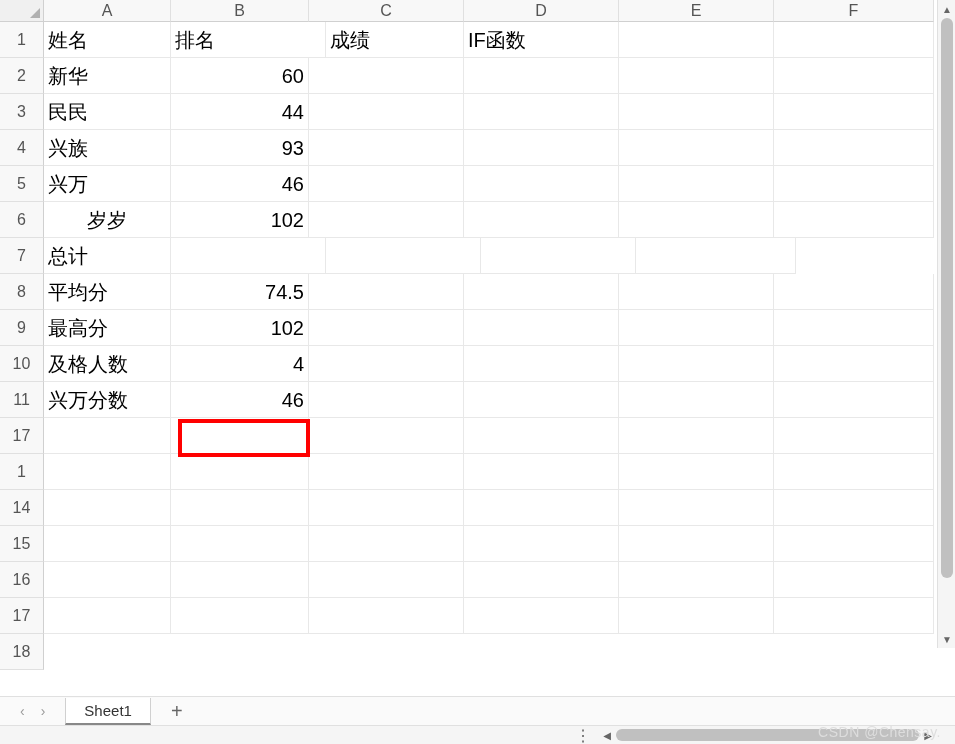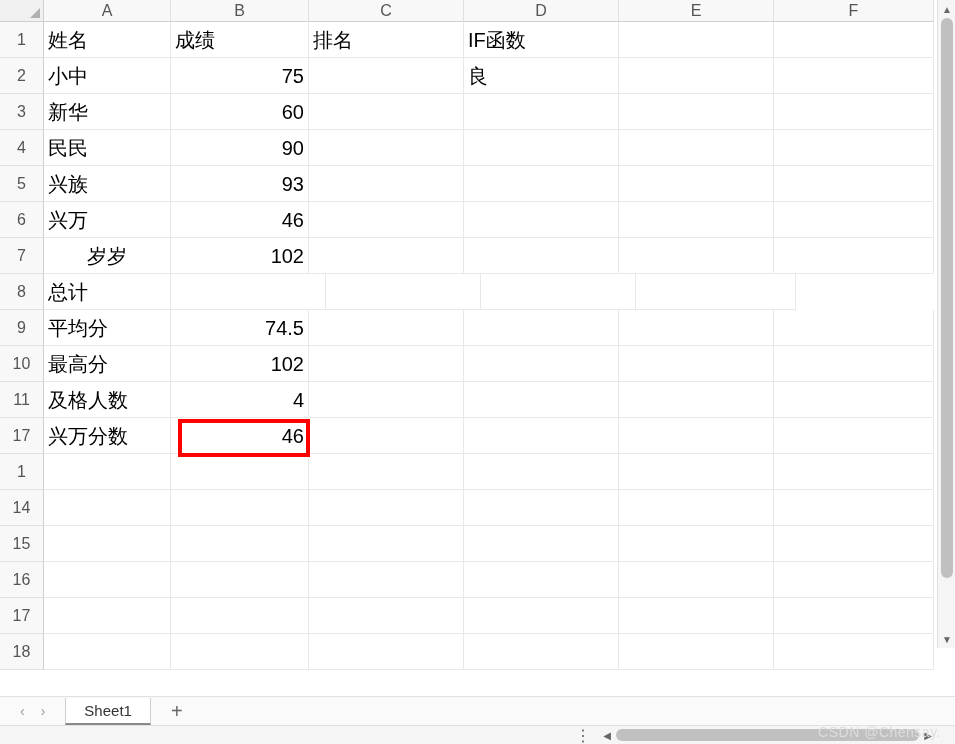--- a/index.html
+++ b/index.html
@@ -246,45 +246,37 @@
             <div class="row-header">1</div>
             <div class="row-header">14</div>
             <div class="row-header">15</div>
             <div class="row-header">16</div>
             <div class="row-header">17</div>
             <div class="row-header">18</div>
           </div>
         <div class="cells-area" id="cells-area">
         <div class="cell-row">
               <div class="cell text-left" style="width: 127px;">姓名</div>
+              <div class="cell text-left" style="width: 155px;">排名</div>
               <div class="cell text-left" style="width: 138px;">成绩</div>
-              <div class="cell text-left" style="width: 155px;">排名</div>
               <div class="cell text-left" style="width: 155px;">IF函数</div>
-              <div class="cell text-left" style="width: 155px;"></div>
-              <div class="cell text-left" style="width: 160px;"></div>
-            </div>
-            <div class="cell-row">
-              <div class="cell text-left" style="width: 127px;">小中</div>
-              <div class="cell text-right" style="width: 138px;">75</div>
-              <div class="cell text-left" style="width: 155px;"></div>
-              <div class="cell text-left" style="width: 155px;">良</div>
               <div class="cell text-left" style="width: 155px;"></div>
               <div class="cell text-left" style="width: 160px;"></div>
             </div>
             <div class="cell-row">
               <div class="cell text-left" style="width: 127px;">新华</div>
               <div class="cell text-right" style="width: 138px;">60</div>
               <div class="cell text-left" style="width: 155px;"></div>
               <div class="cell text-left" style="width: 155px;"></div>
               <div class="cell text-left" style="width: 155px;"></div>
               <div class="cell text-left" style="width: 160px;"></div>
             </div>
             <div class="cell-row">
               <div class="cell text-left" style="width: 127px;">民民</div>
-              <div class="cell text-right" style="width: 138px;">90</div>
+              <div class="cell text-right" style="width: 138px;">44</div>
               <div class="cell text-left" style="width: 155px;"></div>
               <div class="cell text-left" style="width: 155px;"></div>
               <div class="cell text-left" style="width: 155px;"></div>
               <div class="cell text-left" style="width: 160px;"></div>
             </div>
             <div class="cell-row">
               <div class="cell text-left" style="width: 127px;">兴族</div>
               <div class="cell text-right" style="width: 138px;">93</div>
               <div class="cell text-left" style="width: 155px;"></div>
               <div class="cell text-left" style="width: 155px;"></div>

